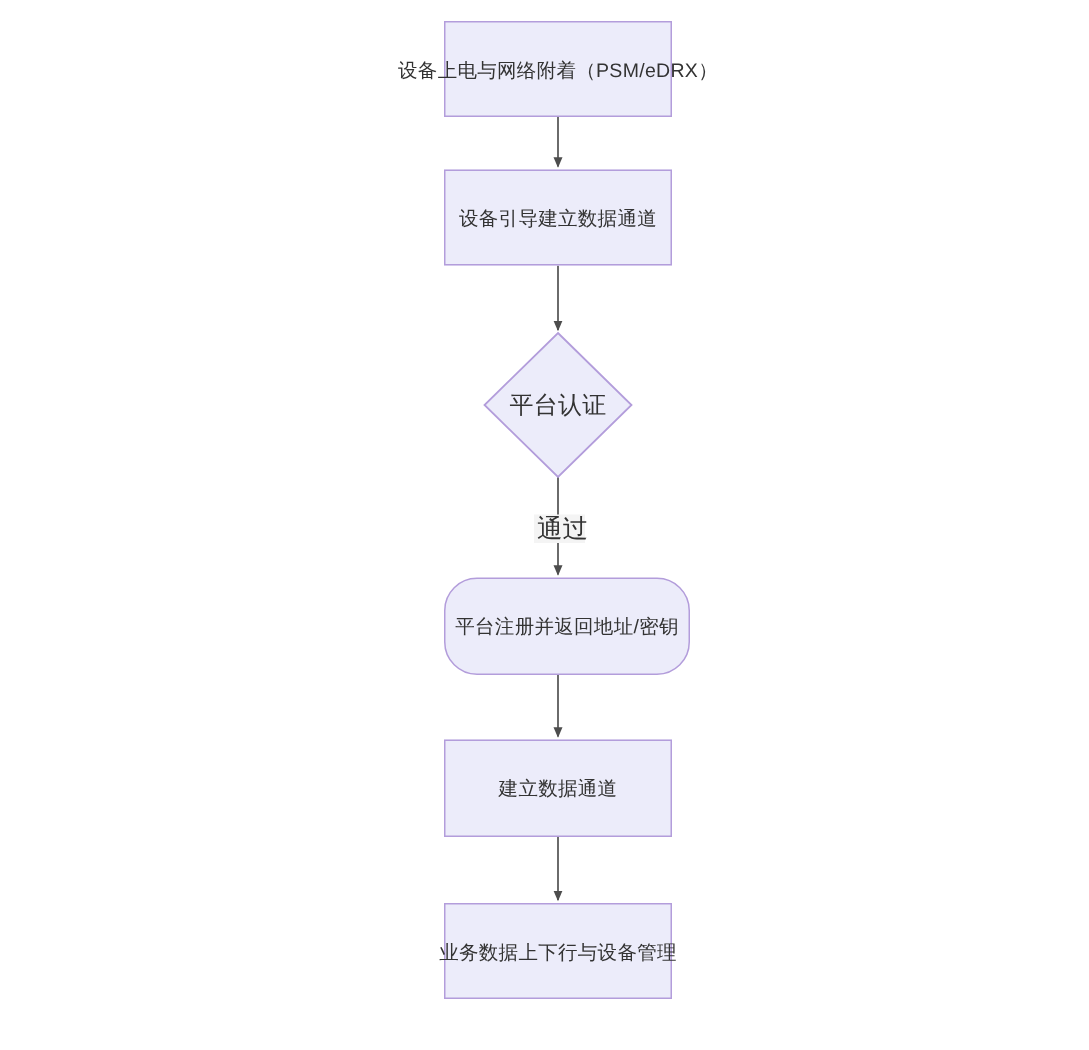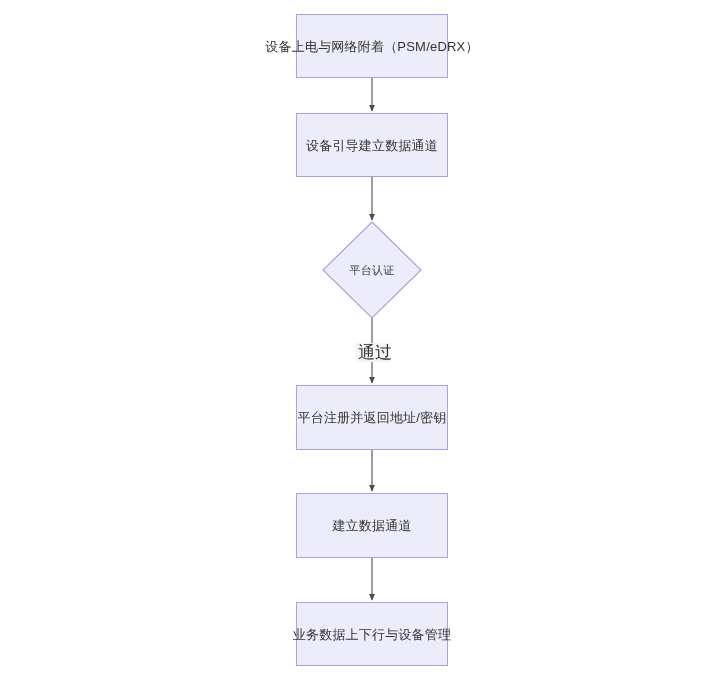--- a/index.html
+++ b/index.html
@@ -64,21 +64,21 @@
   .node-decision .diamond-shape {
     position: absolute;
     left: 0;
     top: 0;
     width: 100%;
     height: 100%;
   }
   .node-decision .decision-label {
     position: relative;
     z-index: 2;
-    font-size: 11px;
+    font-size: 16px;
     line-height: 21px;
     color: #333333;
   }
 
   .edge-label {
     position: absolute;
     background: #f4f4f4;
     color: #333333;
     font-size: 17px;
     line-height: 17px;
@@ -120,21 +120,21 @@
 
   <div class="node node-decision" style="left:322px; top:221px; width:100px; height:98px;">
     <svg class="diamond-shape" viewBox="0 0 100 98" preserveAspectRatio="none">
       <polygon points="50,1 99,49 50,97 1,49" fill="#ececfa" stroke="#b39ddb" stroke-width="1.2"></polygon>
     </svg>
     <span class="decision-label">平台认证</span>
   </div>
 
   <div class="edge-label" style="left:356px; top:343px; width:34px; height:19px; line-height:19px;">通过</div>
 
-  <div class="node node-process" style="left:296px; top:385px; width:152px; height:65px;">
+  <div class="node node-process" style="left:296px; top:385px; width:164px; height:65px;border-radius:22px;">
     <span class="node-line">平台注册</span>
     <span class="node-line">并返回地址/密钥</span>
   </div>
 
   <div class="node node-process" style="left:296px; top:493px; width:152px; height:65px;">
     <span class="node-line">建立数据通道</span>
   </div>
 
   <div class="node node-process" style="left:296px; top:602px; width:152px; height:64px;">
     <span class="node-line">业务数据上下行</span>

